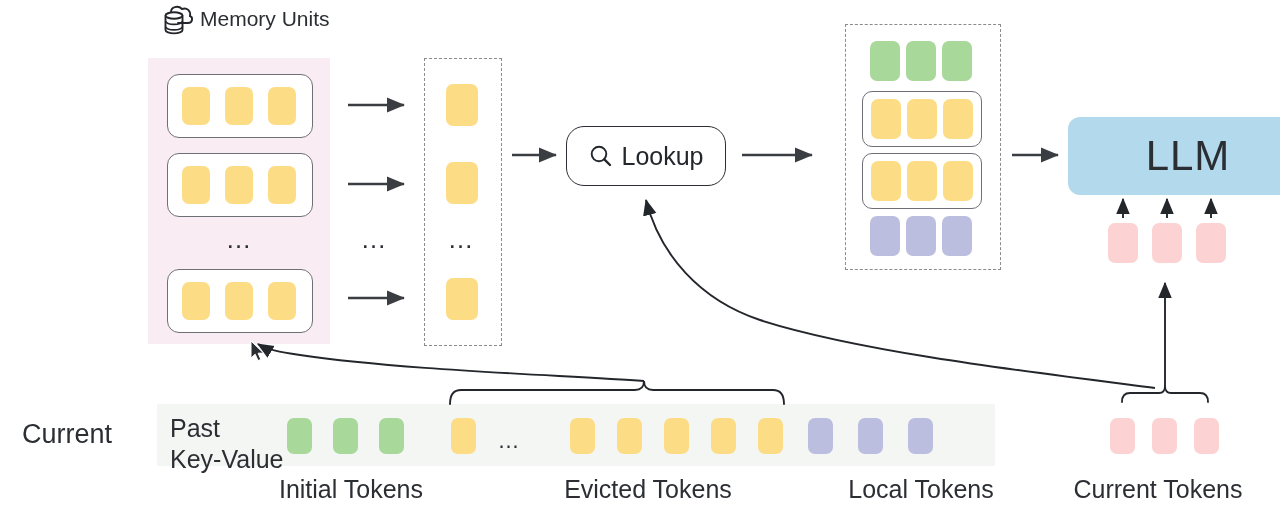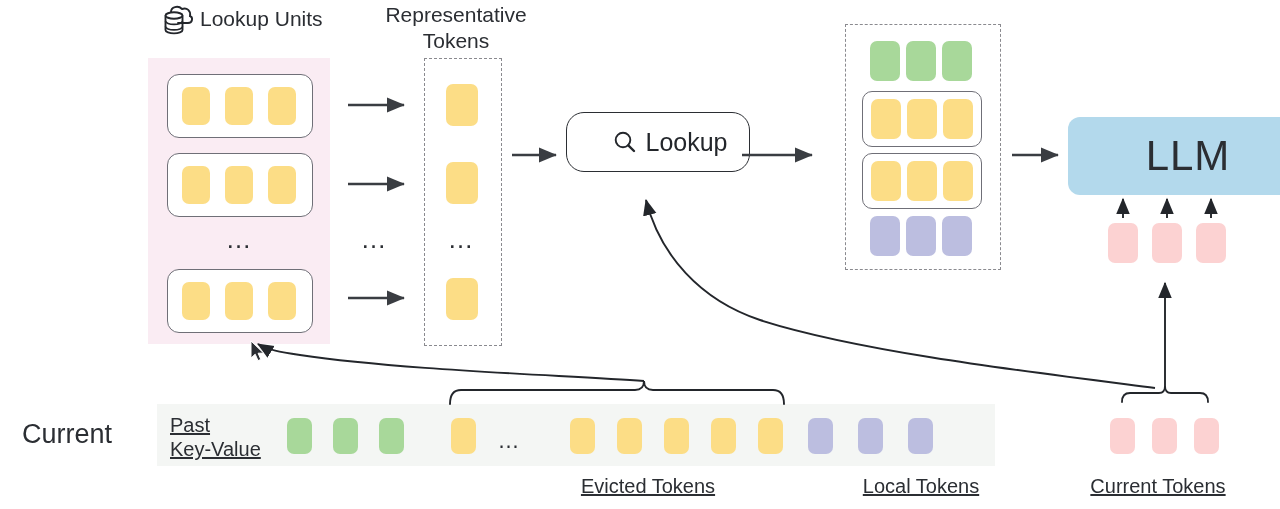--- a/index.html
+++ b/index.html
@@ -2,21 +2,21 @@
 <html><head>
 <meta charset="utf-8">
 <style>
   html,body{margin:0;padding:0;background:#ffffff;}
   body{font-family:"Liberation Sans", sans-serif;color:#23262b;}
   #stage{position:relative;width:1280px;height:509px;background:#fff;overflow:hidden;}
   .abs{position:absolute;}
   .lbl{position:absolute;color:#2b2e33;line-height:1.22;white-space:pre;}
   .big{font-size:27px;}
   .med{font-size:21px;}
-  .sml{font-size:20px;text-decoration:underline;}
+  .sml{font-size:25px;}
   .ctr{text-align:center;}
 
   
   .chip{position:absolute;border-radius:6px;}
   .chip.sq{border-radius:7px;}
 
   
   .munit{position:absolute;border:1.4px solid #6f6f77;border-radius:12px;background:#ffffff;}
   .kvunit{position:absolute;border:1.4px solid #6f6f77;border-radius:10px;background:#ffffff;}
 
@@ -42,24 +42,22 @@
 
   <div class="abs" style="left:158px;top:2px;width:38px;height:38px;">
     <svg width="38" height="38" viewBox="0 0 38 38">
       <path d="M13 10 C13 5, 20 3, 24 7 C29 5, 33 9, 32 14 C35 15, 35 21, 30 21 L20 21" fill="none" stroke="#23262b" stroke-width="1.9" stroke-linecap="round"></path>
       <ellipse cx="16" cy="13.5" rx="8.5" ry="3.2" fill="none" stroke="#23262b" stroke-width="1.9"></ellipse>
       <path d="M7.5 13.5 L7.5 28 C7.5 30, 11.4 31.4, 16 31.4 C20.6 31.4, 24.5 30, 24.5 28 L24.5 13.5" fill="none" stroke="#23262b" stroke-width="1.9"></path>
       <path d="M7.5 19 C7.5 21, 11.4 22.4, 16 22.4 C20.6 22.4, 24.5 21, 24.5 19" fill="none" stroke="#23262b" stroke-width="1.7"></path>
       <path d="M7.5 24.5 C7.5 26.5, 11.4 27.9, 16 27.9 C20.6 27.9, 24.5 26.5, 24.5 24.5" fill="none" stroke="#23262b" stroke-width="1.7"></path>
     </svg>
   </div>
-  <div class="lbl med" style="left:200px;top:6px;">Lookup Units</div>
-
-  <div class="lbl med ctr" style="left:368px;top:2px;width:176px;">Representative
-Tokens</div>
+  <div class="lbl med" style="left:200px;top:6px;">Memory Units</div>
+
 
   <div class="pinkbg" style="left:148px;top:58px;width:182px;height:286px;"></div>
 
   <div class="munit" style="left:167px;top:74px;width:144px;height:62px;">
     <div class="chip sq" style="left:14px;top:12px;width:28px;height:38px;background:#fcdd86;"></div>
     <div class="chip sq" style="left:57px;top:12px;width:28px;height:38px;background:#fcdd86;"></div>
     <div class="chip sq" style="left:100px;top:12px;width:28px;height:38px;background:#fcdd86;"></div>
   </div>
 
   <div class="munit" style="left:167px;top:153px;width:144px;height:62px;">
@@ -77,21 +75,21 @@
   </div>
 
   <div class="dashbox" style="left:424px;top:58px;width:76px;height:286px;"></div>
   <div class="chip sq" style="left:446px;top:84px;width:32px;height:42px;background:#fcdd86;"></div>
   <div class="chip sq" style="left:446px;top:162px;width:32px;height:42px;background:#fcdd86;"></div>
   <div class="dots ctr" style="left:424px;top:226px;width:76px;">…</div>
   <div class="chip sq" style="left:446px;top:278px;width:32px;height:42px;background:#fcdd86;"></div>
 
   <div class="dots ctr" style="left:345px;top:226px;width:60px;">…</div>
 
-  <div class="lookup" style="left:566px;top:112px;width:158px;height:58px;padding-left:24px;">
+  <div class="lookup" style="left:566px;top:126px;width:158px;height:58px;">
     <span style="display:inline-flex;">
       <svg width="26" height="26" viewBox="0 0 26 26">
         <circle cx="11" cy="11" r="7.3" fill="none" stroke="#23262b" stroke-width="1.9"></circle>
         <line x1="16.3" y1="16.3" x2="22" y2="22" stroke="#23262b" stroke-width="2.4" stroke-linecap="round"></line>
       </svg>
     </span>
     <span>Lookup</span>
   </div>
 
   <div class="dashbox" style="left:845px;top:24px;width:154px;height:244px;"></div>
@@ -141,20 +139,21 @@
   <div class="chip sq" style="left:758px;top:418px;width:25px;height:36px;background:#fcdd86;"></div>
 
   <div class="chip sq" style="left:808px;top:418px;width:25px;height:36px;background:#bcbee0;"></div>
   <div class="chip sq" style="left:858px;top:418px;width:25px;height:36px;background:#bcbee0;"></div>
   <div class="chip sq" style="left:908px;top:418px;width:25px;height:36px;background:#bcbee0;"></div>
 
   <div class="chip sq" style="left:1110px;top:418px;width:25px;height:36px;background:#fcd2d2;"></div>
   <div class="chip sq" style="left:1152px;top:418px;width:25px;height:36px;background:#fcd2d2;"></div>
   <div class="chip sq" style="left:1194px;top:418px;width:25px;height:36px;background:#fcd2d2;"></div>
 
+  <div class="lbl sml ctr" style="left:268px;top:474px;width:166px;">Initial Tokens</div>
   <div class="lbl sml ctr" style="left:838px;top:474px;width:166px;">Local Tokens</div>
   <div class="lbl sml ctr" style="left:562px;top:474px;width:172px;">Evicted Tokens</div>
   <div class="lbl sml ctr" style="left:1070px;top:474px;width:176px;">Current Tokens</div>
 
   <svg class="over">
     <defs>
       <marker id="ah" markerWidth="9" markerHeight="9" refX="7.6" refY="3.4" orient="auto">
         <path d="M0,0 L8,3.4 L0,6.8 z" fill="#3a3d42"></path>
       </marker>
       <marker id="ah2" markerWidth="10" markerHeight="10" refX="8" refY="3.6" orient="auto">

